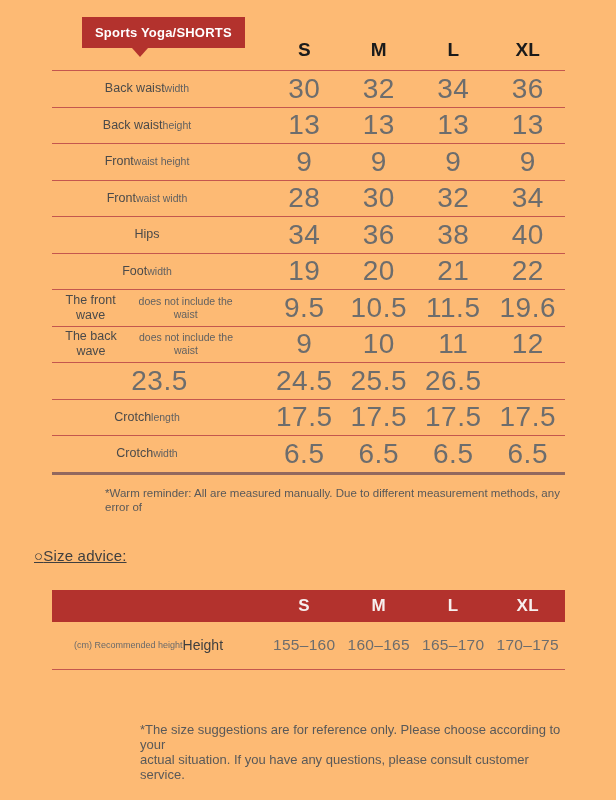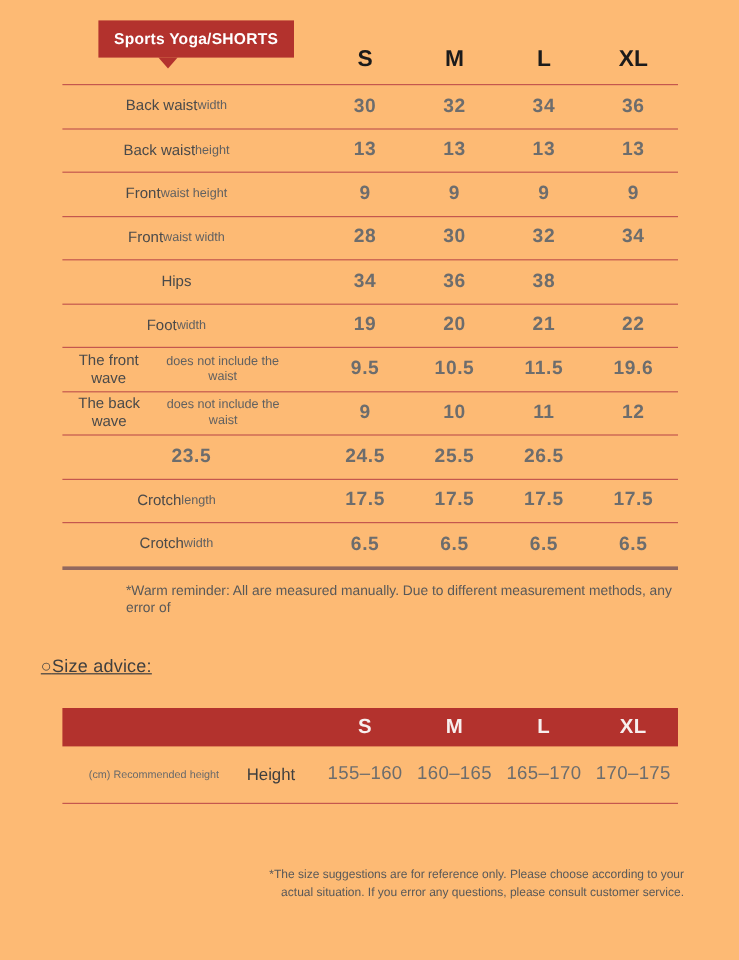--- a/index.html
+++ b/index.html
@@ -40,21 +40,21 @@
     align-content:center;
   }
   .t-row .lab{
     display:flex;flex-direction:row;justify-content:center;align-items:center;
     padding-right:25px;box-sizing:border-box;height:35.5px;
   }
   .t-row .l1{font-size:12.5px;color:#4a4a4a;line-height:1.22;text-align:center;}
   .t-row .l2{font-size:10.5px;color:#616161;line-height:1.22;text-align:center;}
   .t-row .v{
     display:flex;align-items:center;justify-content:center;height:35.5px;
-    font-size:16px;color:#6d6d6d;letter-spacing:.5px;font-weight:bold;
+    font-size:28px;color:#6d6d6d;letter-spacing:.5px;
   }
 
   
   .warm{
     position:absolute;left:105px;top:486px;width:480px;
     font-size:11.5px;color:#595959;line-height:14px;
   }
 
   
   .advice-heading{
@@ -70,30 +70,30 @@
   }
   .adv-head .h{
     text-align:center;color:#f7efee;font-size:17px;font-weight:600;letter-spacing:.5px;
   }
   .adv-row{align-items:center;}
   .adv-row .v1{
     text-align:center;font-size:15.5px;color:#6d6d6d;letter-spacing:.3px;
   }
   .r1{height:46.5px;border-bottom:1.5px solid #c4574e;}
   .r2{height:39px;border-bottom:3px solid #92685e;}
-  .r1 .lab{display:flex;align-items:center;gap:23px;padding-left:22px;box-sizing:border-box;}
+  .r1 .lab{display:flex;align-items:center;gap:0;padding-left:22px;box-sizing:border-box;}
   .r1 .pre{font-size:9px;color:#6a6a6a;}
   .r1 .main{font-size:14px;color:#3f3f3f;}
   .r2 .lab{display:flex;align-items:center;padding-left:22px;box-sizing:border-box;}
   .r2 .pre2{font-size:12px;color:#4f4f4f;}
 
   
   .note{
     position:absolute;left:140px;top:722px;width:430px;
-    text-align:right;font-size:10px;color:#595959;line-height:15px;
+    text-align:left;font-size:13px;color:#595959;line-height:15px;
   }
 </style>
 </head>
 <body>
 
 <div class="page">
 
   <div class="badge">
     <span>Sports Yoga/SHORTS</span>
   </div>
@@ -153,20 +153,21 @@
       </div>
 
       <div class="t-row grid5">
         <div class="lab">
             <div class="l1">Hips</div>
             <div class="l2"></div>
           </div>
         <div class="v">34</div>
         <div class="v">36</div>
         <div class="v">38</div>
+        <div class="v">40</div>
       </div>
 
       <div class="t-row grid5">
         <div class="lab">
             <div class="l1">Foot</div>
             <div class="l2">width</div>
           </div>
         <div class="v">19</div>
         <div class="v">20</div>
         <div class="v">21</div>
@@ -252,16 +253,16 @@
       <div class="v1">155–160</div>
       <div class="v1">160–165</div>
       <div class="v1">165–170</div>
       <div class="v1">170–175</div>
     </div>
 
   </div>
 
   <div class="note">
     <div>*The size suggestions are for reference only. Please choose according to your</div>
-    <div>actual situation. If you error any questions, please consult customer service.</div>
+    <div>actual situation. If you have any questions, please consult customer service.</div>
   </div>
 
 </div>
 
 </body></html>

